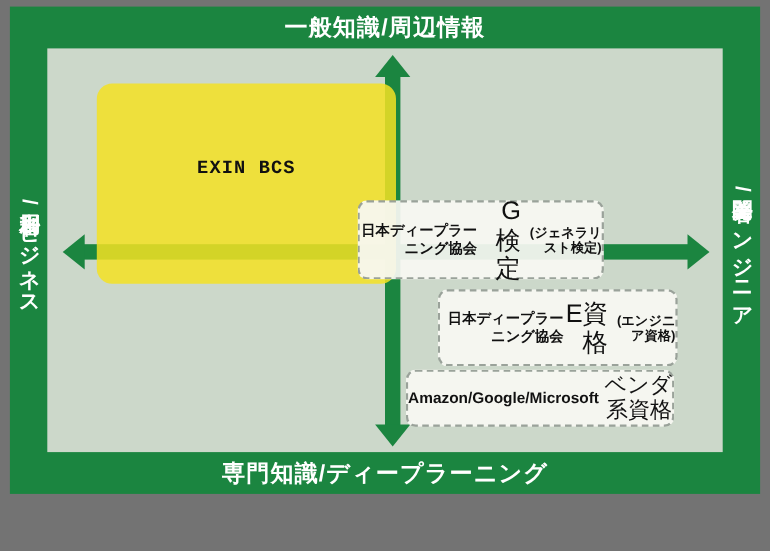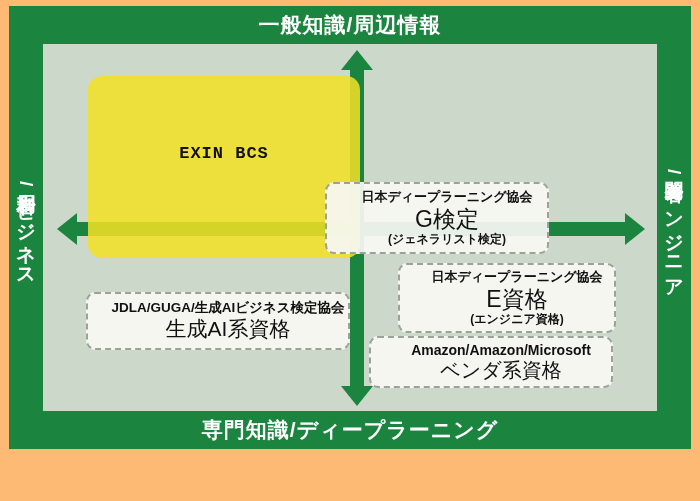--- a/index.html
+++ b/index.html
@@ -1,18 +1,18 @@
 <!DOCTYPE html>
 <html style="--frame-green: #1b8540; --inner-green: #ccd8ca; --exin-yellow: #f3e223; --exin-yellow-overlay: rgba(243,226,35,0.85); --cert-box-bg: rgba(248,248,243,0.93); --cert-box-border: #9aa29a; --axis-text-color: #ffffff; --caption-color: #000000;"><head>
 <meta charset="utf-8">
 <style>
   * { margin:0; padding:0; box-sizing:border-box; }
   html, body { width:700px; height:501px; background:#ffffff;
     font-family:"Liberation Sans","DejaVu Sans",sans-serif; }
-  .page { position:relative; width:700px; height:501px; background:#fdba74; overflow:hidden; }
+  .page { position:relative; width:700px; height:501px; background:#737373; overflow:hidden; }
 
   .diagram { position:absolute; left:9px; top:6px; width:682px; height:443px;
     background:var(--frame-green,#1b8540); }
   .inner { position:absolute; left:34px; top:38px; width:614px; height:367px;
     background:var(--inner-green,#ccd8ca); z-index:1; }
 
   .axis-label { position:absolute; color:var(--axis-text-color,#fff); font-weight:bold;
     display:flex; align-items:center; justify-content:center; letter-spacing:1px; z-index:5; }
   .axis-top    { top:0; left:0; width:100%; height:38px; font-size:21px; }
   .axis-bottom { bottom:0; left:0; width:100%; height:38px; font-size:21px;border-radius:15px; }
@@ -31,22 +31,22 @@
 
   .exin { position:absolute; left:79px; top:70px; width:272px; height:182px;
     background:var(--exin-yellow-overlay,rgba(243,226,35,0.85)); border-radius:14px; z-index:3;
     display:flex; flex-direction:column; align-items:center; justify-content:center;
     padding-bottom:28px; text-align:center; color:#111;font-family:Liberation Mono, monospace; }
   .exin-l1 { font-size:17px; font-weight:bold; letter-spacing:1px; }
   .exin-l2 { font-size:25px; font-weight:bold; margin-top:3px; }
 
   .cert { position:absolute; z-index:4; border:2px dashed var(--cert-box-border,#9aa29a);
     border-radius:9px; background:var(--cert-box-bg,rgba(248,248,243,0.93));
-    display:flex; flex-direction:column; align-items:center; justify-content:center;
-    text-align:right; color:#111;padding-left:20px; }
+    display:flex; flex-direction:row; align-items:center; justify-content:center;
+    text-align:right; color:#111; }
   .cert .org   { font-size:13px; font-weight:bold; line-height:1.25; }
   .cert .title { font-size:23px; font-weight:normal; line-height:1.15; }
   .cert .sub   { font-size:12px; font-weight:bold; line-height:1.2; }
   .g-box      { left:316px; top:176px; width:224px; height:72px; }
   .e-box      { left:389px; top:257px; width:218px; height:70px; }
   .vendor-box { left:360px; top:330px; width:244px; height:52px; }
   .vendor-box .org   { font-size:14px; }
   .vendor-box .title { font-size:20px; }
   .genai-box  { left:77px; top:286px; width:264px; height:58px; }
   .genai-box .org   { font-size:13.5px; }
@@ -84,23 +84,19 @@
       <div class="sub">(ジェネラリスト検定)</div>
     </div>
 
     <div class="cert e-box">
       <div class="org">日本ディープラーニング協会</div>
       <div class="title">E資格</div>
       <div class="sub">(エンジニア資格)</div>
     </div>
 
     <div class="cert vendor-box">
-      <div class="org">Amazon/Amazon/Microsoft</div>
+      <div class="org">Amazon/Google/Microsoft</div>
       <div class="title">ベンダ系資格</div>
     </div>
 
-    <div class="cert genai-box">
-      <div class="org">JDLA/GUGA/生成AIビジネス検定協会</div>
-      <div class="title">生成AI系資格</div>
-    </div>
   </div>
 
 </div>
 
 </body></html>

